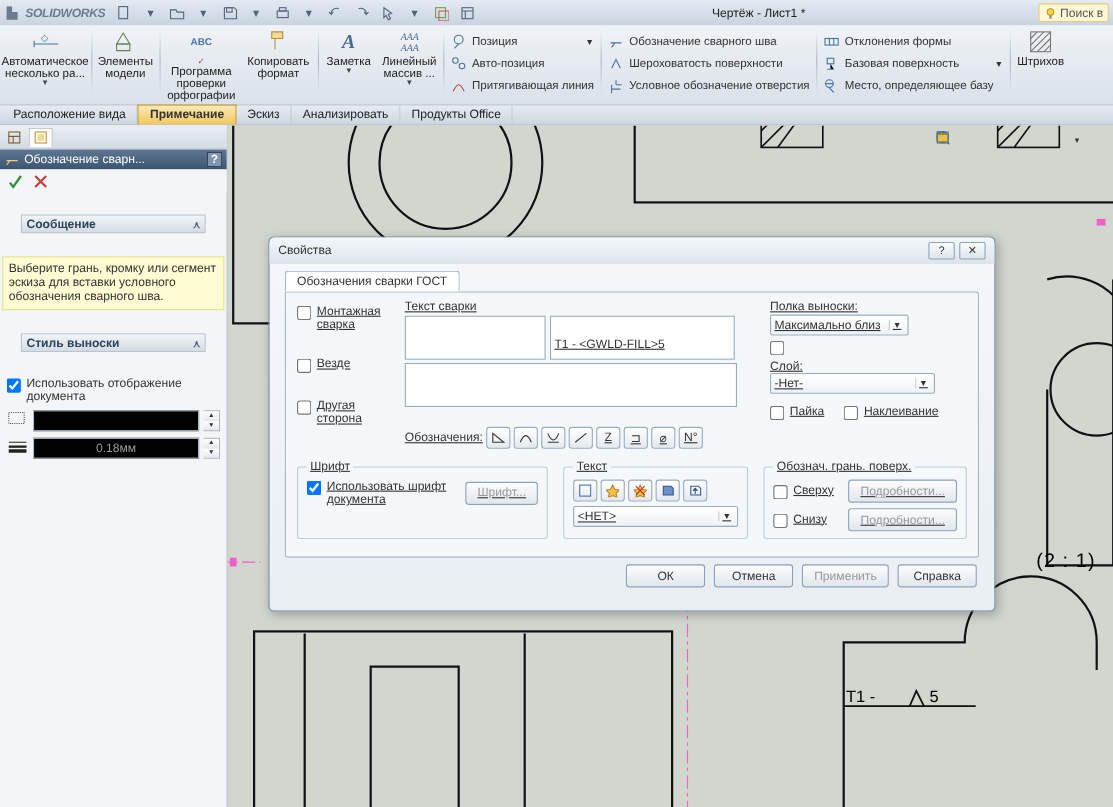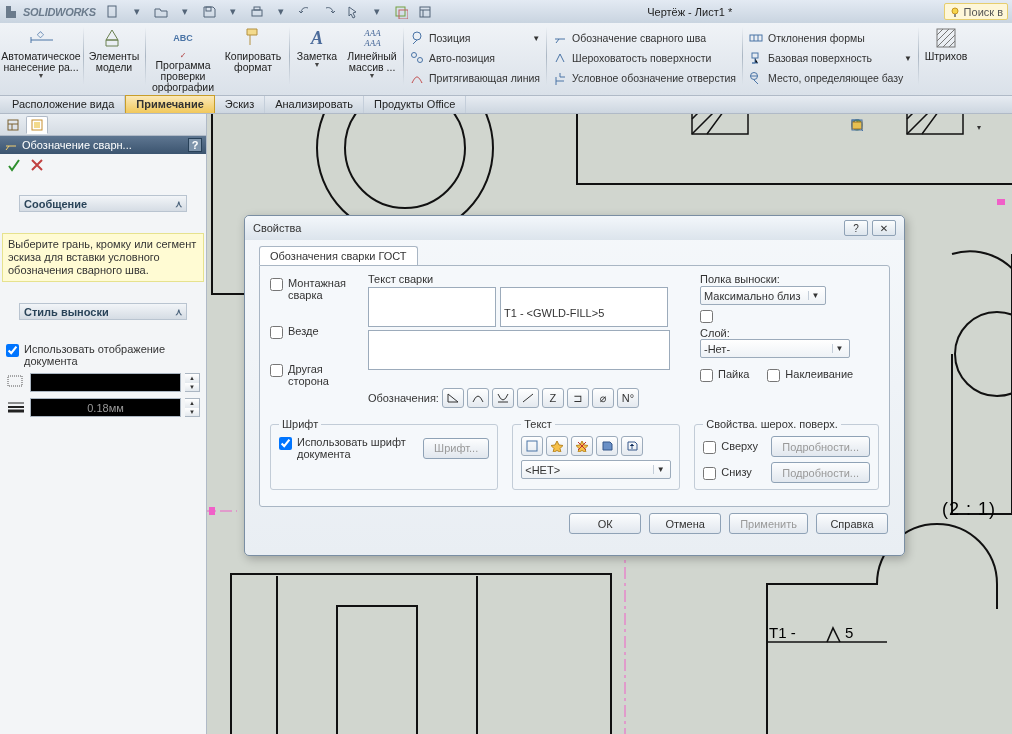--- a/index.html
+++ b/index.html
@@ -102,21 +102,21 @@
     background:linear-gradient(#F3F7FB,#DCE4EC);border-radius:5px 5px 0 0}
   .dlg-title .sp{margin-left:auto;display:flex;gap:4px}
   .dlg-btn{width:24px;height:16px;border:1px solid #8FA2B6;border-radius:2px;
     background:linear-gradient(#FBFDFE,#DDE5ED);display:flex;align-items:center;
     justify-content:center;font-size:10px;font-family:Arial}
   .dlg-body{padding:6px 14px;position:relative}
   .tabhdr{display:flex;}
   .dtab{padding:3px 10px;border:1px solid #A9B6C4;background:#fff;border-bottom:none;
     border-radius:3px 3px 0 0;font-size:11px}
   .dpanel{border:1px solid #A9B6C4;background:#F5F8FB;padding:7px 10px 10px;height:242px;
-    border-radius:0 3px 3px 3px;}
+    border-radius:0 3px 3px 3px;text-decoration:underline;}
   .btn{min-width:72px;height:21px;border:1px solid #8FA2B6;border-radius:3px;
     background:linear-gradient(#FCFDFE,#E1E7EE);display:flex;align-items:center;
     justify-content:center;padding:0 10px}
   .btn.dis{color:#999}
   .combo{height:19px;border:1px solid #9CABBB;background:linear-gradient(#fff,#EEF2F6);
     display:flex;align-items:center;padding:0 3px;border-radius:2px;font-size:11px;width:118px}
   .combo .ar{margin-left:auto;width:14px;text-align:center;border-left:1px solid #C3CDD8;font-size:8px}
   .txtbox{height:21px;border:1px solid #9CABBB;background:#fff;padding:19px 3px}
   fieldset{border:1px solid #C2CCD7;border-radius:3px;margin:0;padding:6px 8px}
   legend{font-size:11px;padding:0 3px}
@@ -202,21 +202,21 @@
 </div>
 
 <div class="ribbon">
   <div class="rgrp big">
     <div class="ic">
         <svg width="28" height="24">
           <path d="M2 14h24M2 11v6M26 11v6" stroke="#4A74A6"></path>
           <text x="8" y="11" font-size="9" fill="#4A74A6">◇</text>
         </svg>
       </div>
-    <div class="lab">Автоматическое нанесение ра...</div>
+    <div class="lab">Автоматическое несколько ра...</div>
       <div class="dd">▼</div>
   </div>
   <div class="rgrp sep"></div>
   <div class="rgrp" style="width:56px">
     <div class="ic">
         <svg width="24" height="24">
           <path d="M4 14l6-10 6 10z" fill="none" stroke="#6A8050"></path>
           <path d="M4 14h12v6H4z" fill="none" stroke="#6A8050"></path>
         </svg>
       </div>
@@ -656,21 +656,21 @@
                 </svg>
               </span>
           </div>
           <div class="combo" style="width:150px">
               <span>&lt;НЕТ&gt;</span>
               <span class="ar">▼</span>
             </div>
         </fieldset>
 
         <fieldset style="width:176px">
-          <legend>Свойства. шерох. поверх.</legend>
+          <legend>Обознач. грань. поверх.</legend>
           <div class="row" style="gap:6px;margin-bottom:5px">
             <label class="chk" style="width:62px">
                 <input type="checkbox" style="">
                 <span>Сверху</span>
               </label>
             <div class="btn dis" style="min-width:90px">Подробности...</div>
           </div>
           <div class="row" style="gap:6px">
             <label class="chk" style="width:62px">
                 <input type="checkbox" style="">

